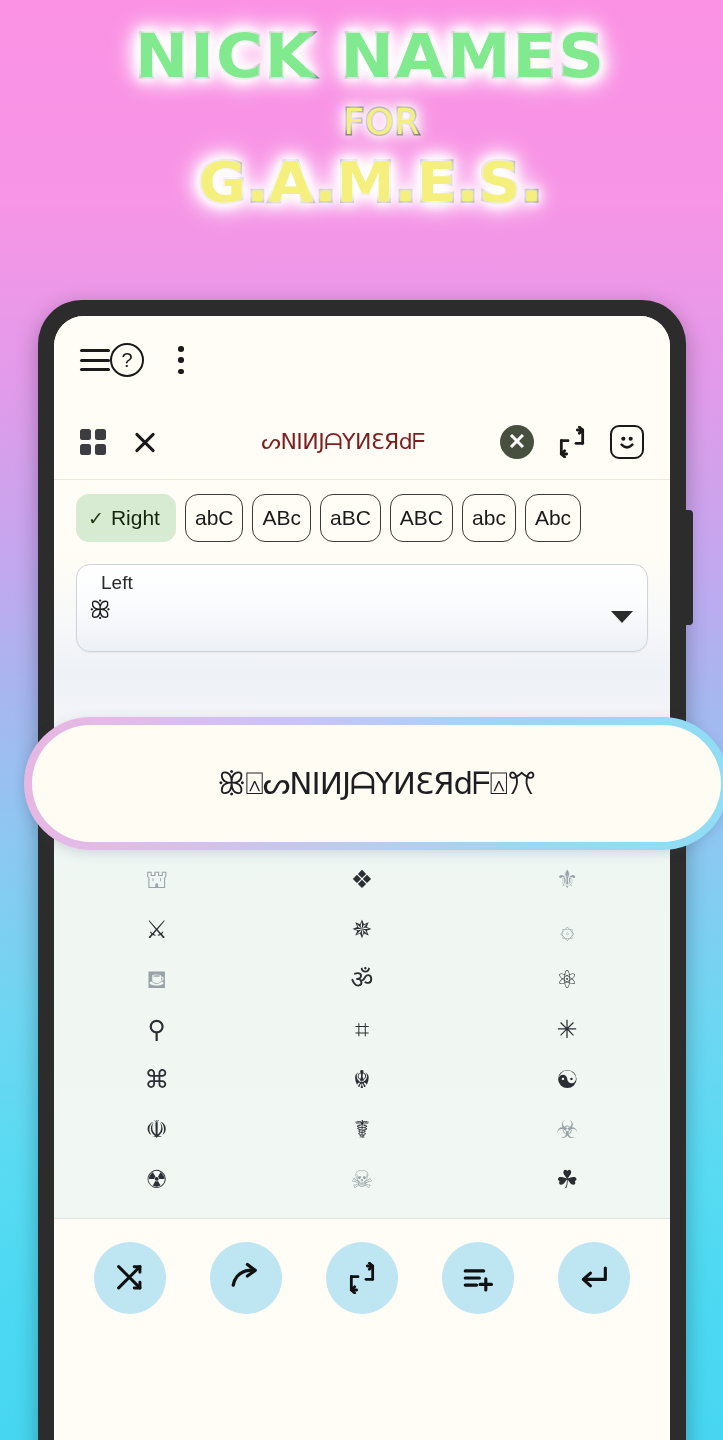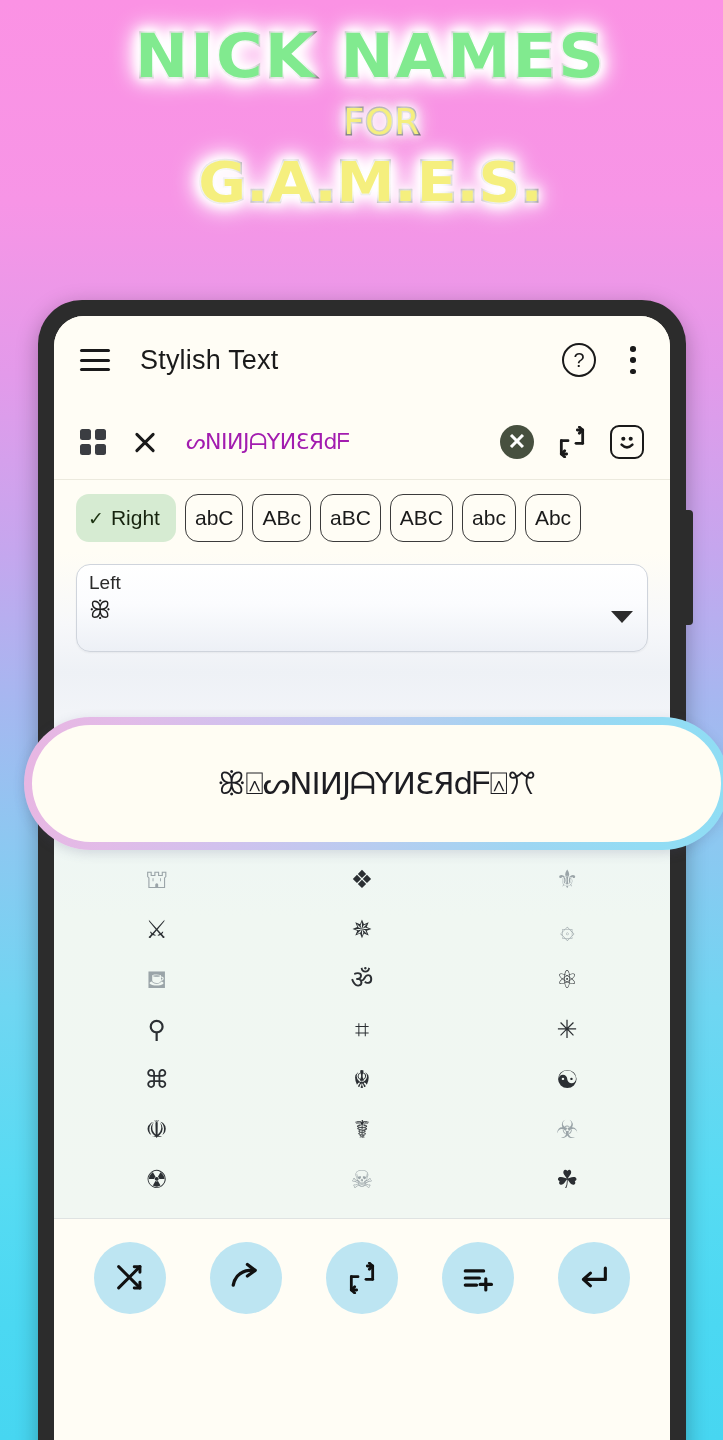--- a/index.html
+++ b/index.html
@@ -161,24 +161,25 @@
   .ic-x { width: 26px; height: 26px; position: relative; margin-left: 26px; }
   .ic-x i { position: absolute; left: 0; top: 12px; width: 26px; height: 3px; background: #1a1a1a; border-radius: 2px; }
   .ic-x i:first-child { transform: rotate(45deg); }
   .ic-x i:last-child { transform: rotate(-45deg); }
 
   .input-text {
     flex: 1;
     margin-left: 28px;
     font-family: "DejaVu Sans", sans-serif;
     font-size: 22px;
-    color: #a21caf;
+    color: #7f1d1d;
     white-space: nowrap;
     overflow: hidden;
     letter-spacing: -0.5px;
+    text-align: center;
   }
 
   .ic-clear { width: 34px; height: 34px; border-radius: 50%; background: #47503f;
               color: #fff; font-size: 22px; font-weight: bold; margin-right: 22px; }
   .ic-swap { width: 32px; height: 32px; margin-right: 22px; }
   .ic-emoji { width: 34px; height: 34px; border: 2.6px solid #1a1a1a; border-radius: 9px;
               position: relative; }
 
   
   .chips {
@@ -221,21 +222,21 @@
   .dd {
     flex: 1;
     height: 88px;
     border: 1.4px solid #cfd4dc;
     border-radius: 14px;
     background: linear-gradient(180deg, #ffffff 0%, #fbfcfe 45%, #edf0f6 100%);
     position: relative;
     padding: 8px 12px;
     box-shadow: 0 1px 2px rgba(0,0,0,0.05);
   }
-  .dd-label { font-size: 19px; color: #2a2a2a; line-height: 1.1; }
+  .dd-label { font-size: 19px; color: #2a2a2a; line-height: 1.1; margin-left: 12px; }
   .dd-sym {
     font-family: "DejaVu Sans", sans-serif;
     font-size: 24px;
     color: #1f1f1f;
     margin-top: 4px;
     display: block;
     line-height: 1;
   }
   .dd-caret {
     position: absolute;
@@ -341,21 +342,20 @@
   <div class="phone-power"></div>
 
   <div class="screen">
 
     <div class="appbar">
       <span class="ic ic-hamburger">
         <i></i>
           <i></i>
           <i></i>
       </span>
-      <span class="appbar-title">Stylish Text</span>
       <span class="ic ic-help">?</span>
       <span class="ic ic-dots">
         <i></i>
           <i></i>
           <i></i>
       </span>
     </div>
 
     <div class="inputbar">
       <span class="ic-grid">

